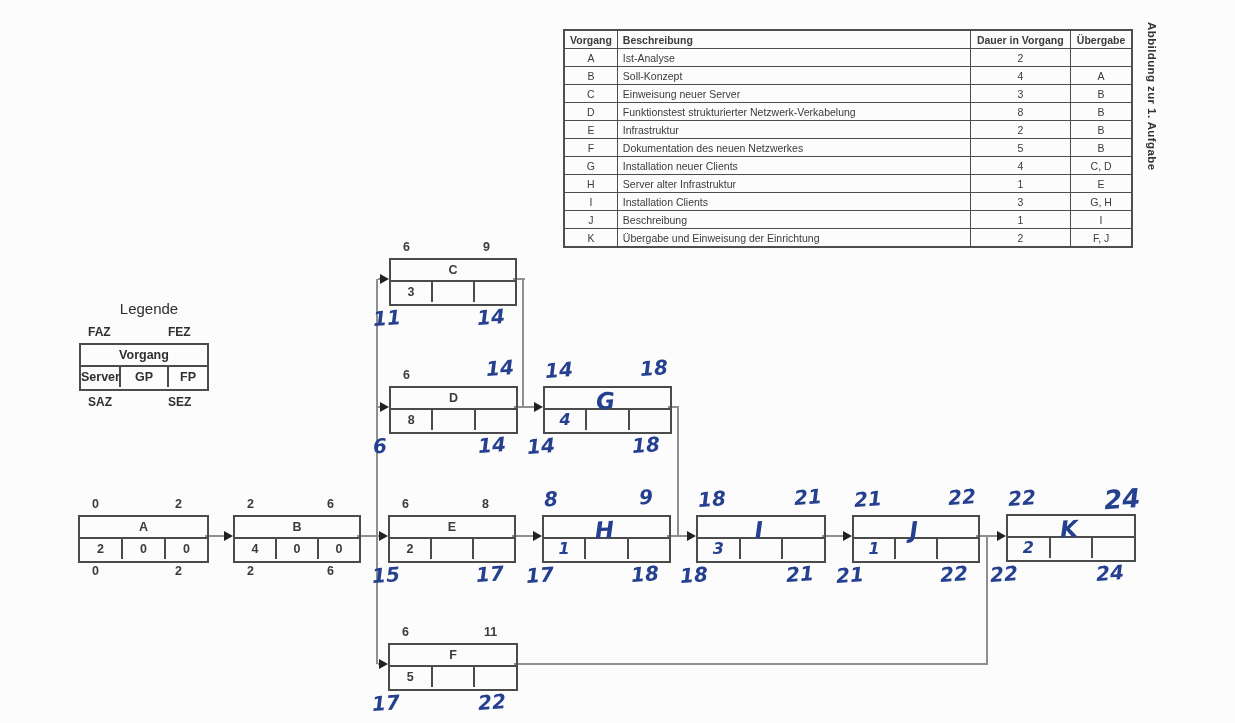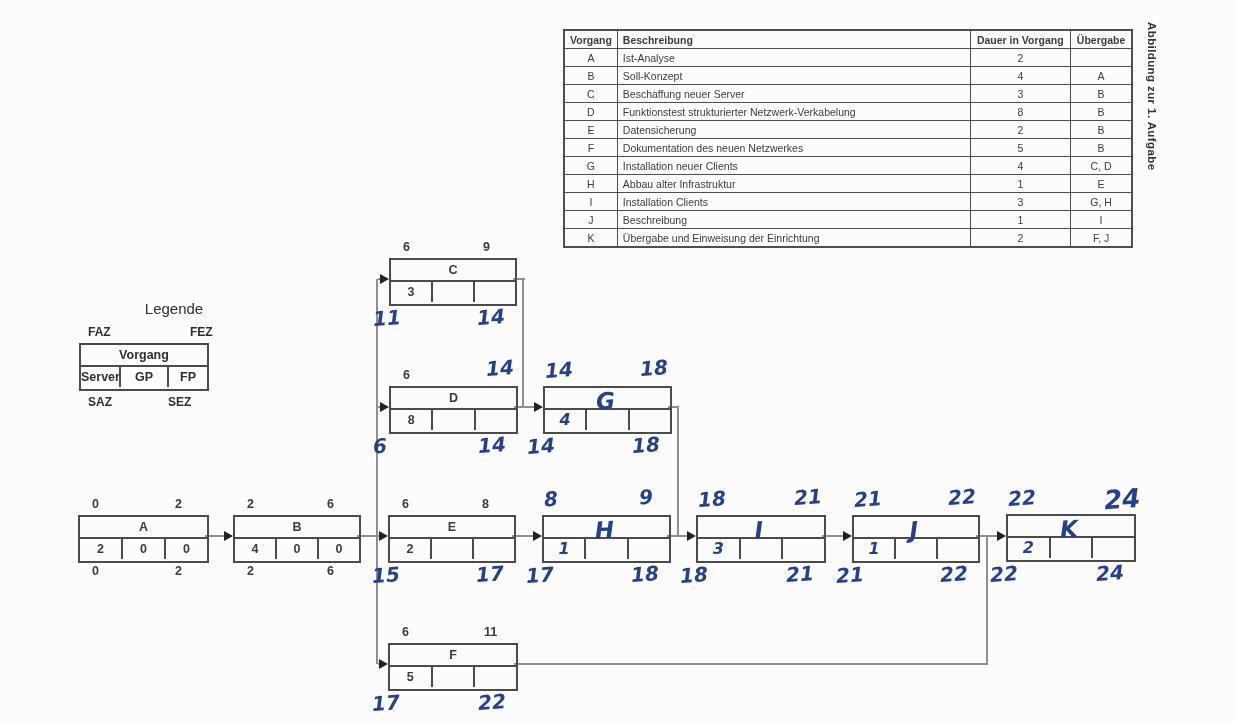--- a/index.html
+++ b/index.html
@@ -15,24 +15,24 @@
   .task-table td.c,.task-table th.c{text-align:center;}
   .task-table{border:2px solid #4e4e4e;}
 
   
   .caption{position:absolute;left:1146px;top:22px;height:200px;
            writing-mode:vertical-rl;font-weight:bold;font-size:11.5px;
            color:#333;letter-spacing:.4px;}
 
   
   .legend{position:absolute;left:60px;top:298px;width:220px;height:120px;color:#2f2f2f;}
-  .legend-title{position:absolute;left:64px;top:2px;width:100px;text-align:center;
+  .legend-title{position:absolute;left:39px;top:2px;width:100px;text-align:center;
                 font-size:15px;color:#2f2f2f;}
   .lg-corner{position:absolute;font-size:12px;font-weight:bold;}
-  .lg-faz{left:28px;top:27px;} .lg-fez{left:108px;top:27px;margin-left:22px;}
+  .lg-faz{left:28px;top:27px;} .lg-fez{left:108px;top:27px;}
   .lg-saz{left:28px;top:97px;} .lg-sez{left:108px;top:97px;}
   .lg-box{position:absolute;left:19px;top:45px;width:126px;height:44px;
           border:2px solid #4b4b4b;}
   .lg-name{height:20px;line-height:20px;text-align:center;font-weight:bold;
            font-size:12.5px;border-bottom:2px solid #4b4b4b;}
   .lg-cells{display:flex;height:20px;font-weight:bold;font-size:12.5px;}
   .lg-cells span{line-height:20px;text-align:center;}
   .lg-cells span:nth-child(1){width:38px;border-right:2px solid #4b4b4b;}
   .lg-cells span:nth-child(2){width:46px;border-right:2px solid #4b4b4b;}
   .lg-cells span:nth-child(3){flex:1;}
@@ -89,51 +89,51 @@
           <td class="c"></td>
         </tr>
         <tr>
           <td class="c">B</td>
           <td>Soll-Konzept</td>
           <td class="c">4</td>
           <td class="c">A</td>
         </tr>
         <tr>
           <td class="c">C</td>
-          <td>Beschaffung neuer Server</td>
+          <td>Einweisung neuer Server</td>
           <td class="c">3</td>
           <td class="c">B</td>
         </tr>
         <tr>
           <td class="c">D</td>
           <td>Funktionstest strukturierter Netzwerk-Verkabelung</td>
           <td class="c">8</td>
           <td class="c">B</td>
         </tr>
         <tr>
           <td class="c">E</td>
-          <td>Datensicherung</td>
+          <td>Infrastruktur</td>
           <td class="c">2</td>
           <td class="c">B</td>
         </tr>
         <tr>
           <td class="c">F</td>
           <td>Dokumentation des neuen Netzwerkes</td>
           <td class="c">5</td>
           <td class="c">B</td>
         </tr>
         <tr>
           <td class="c">G</td>
           <td>Installation neuer Clients</td>
           <td class="c">4</td>
           <td class="c">C, D</td>
         </tr>
         <tr>
           <td class="c">H</td>
-          <td>Abbau alter Infrastruktur</td>
+          <td>Server alter Infrastruktur</td>
           <td class="c">1</td>
           <td class="c">E</td>
         </tr>
         <tr>
           <td class="c">I</td>
           <td>Installation Clients</td>
           <td class="c">3</td>
           <td class="c">G, H</td>
         </tr>
         <tr>

